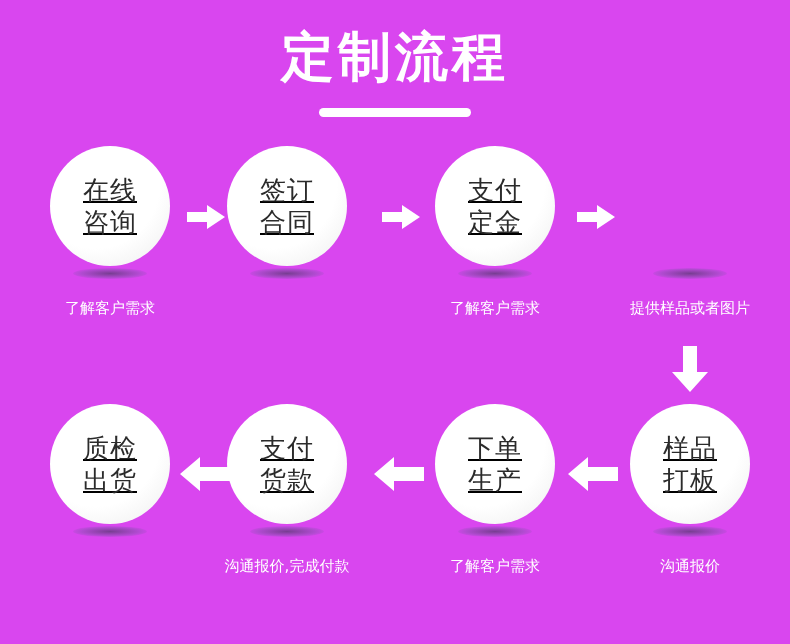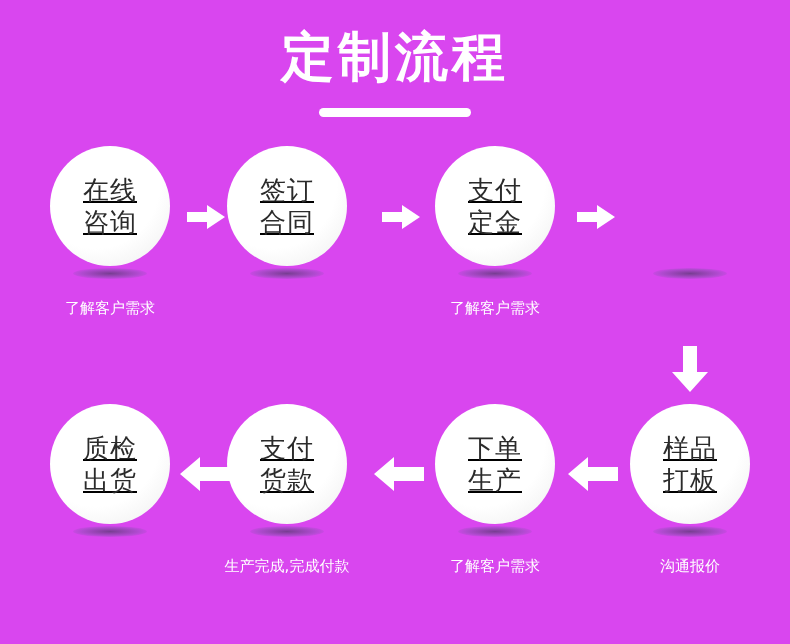--- a/index.html
+++ b/index.html
@@ -214,20 +214,21 @@
     <div class="arrow-h arrow-top arrow-top-3">
       <svg width="42" height="30" viewBox="0 0 42 30">
           <path d="M2 10 H22 V3 L40 15 L22 27 V20 H2 Z" fill="#ffffff"></path>
         </svg>
     </div>
 
     <div class="node node-4">
       <div class="bubble-wrap">
         <div class="bubble-shadow"></div>
       </div>
+      <div class="caption">提供样品或者图片</div>
     </div>
 
   </div>
 
   <div class="arrow-down">
     <svg width="40" height="50" viewBox="0 0 40 50">
         <path d="M13 2 H27 V28 H38 L20 48 L2 28 H13 Z" fill="#ffffff"></path>
       </svg>
   </div>
 
@@ -250,21 +251,21 @@
     </div>
 
     <div class="node node-2">
       <div class="bubble-wrap">
         <div class="bubble">
           <span class="bubble-line">支付</span>
           <span class="bubble-line">货款</span>
         </div>
         <div class="bubble-shadow"></div>
       </div>
-      <div class="caption">生产完成,完成付款</div>
+      <div class="caption">沟通报价,完成付款</div>
     </div>
 
     <div class="arrow-h arrow-bottom arrow-bottom-2">
       <svg width="54" height="40" viewBox="0 0 54 40">
           <path d="M52 13 H22 V3 L2 20 L22 37 V27 H52 Z" fill="#ffffff"></path>
         </svg>
     </div>
 
     <div class="node node-3">
       <div class="bubble-wrap">

